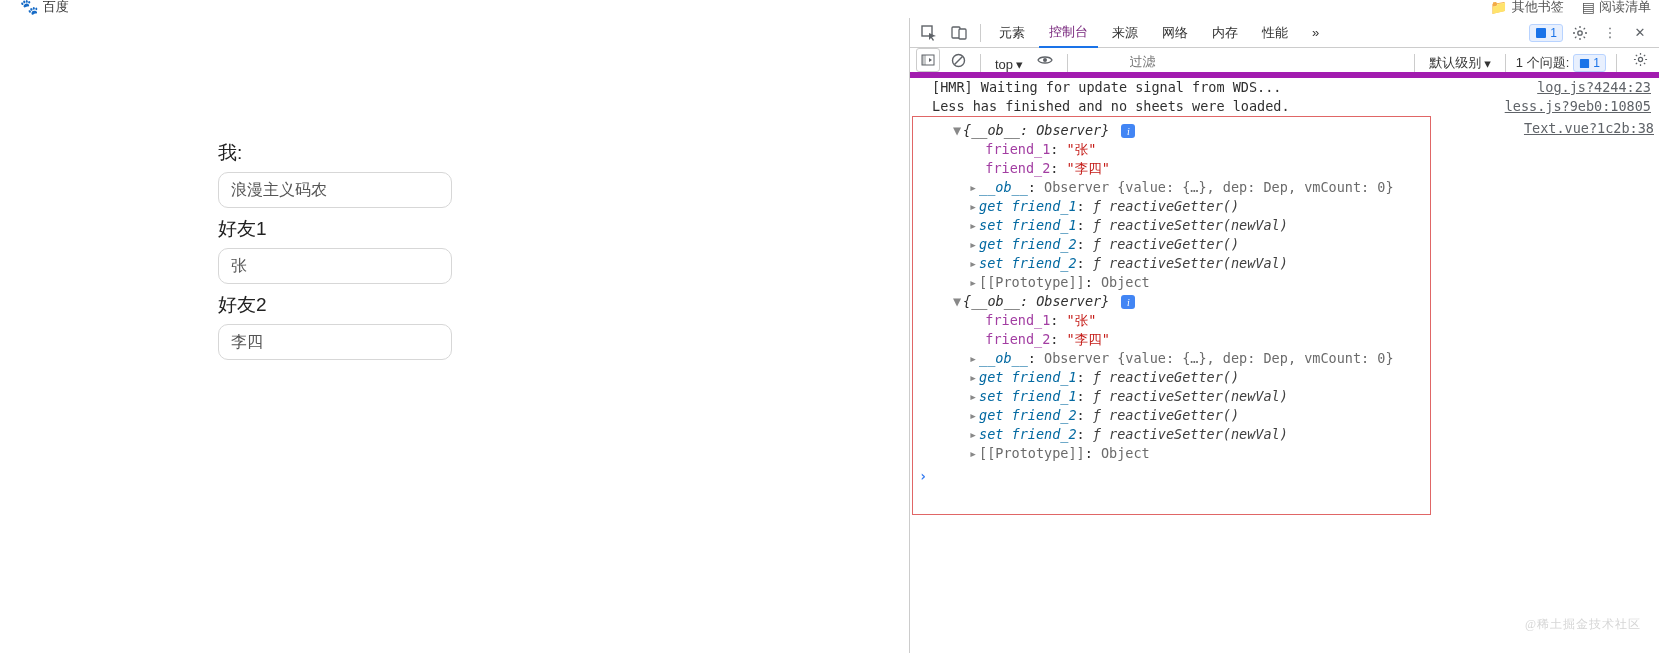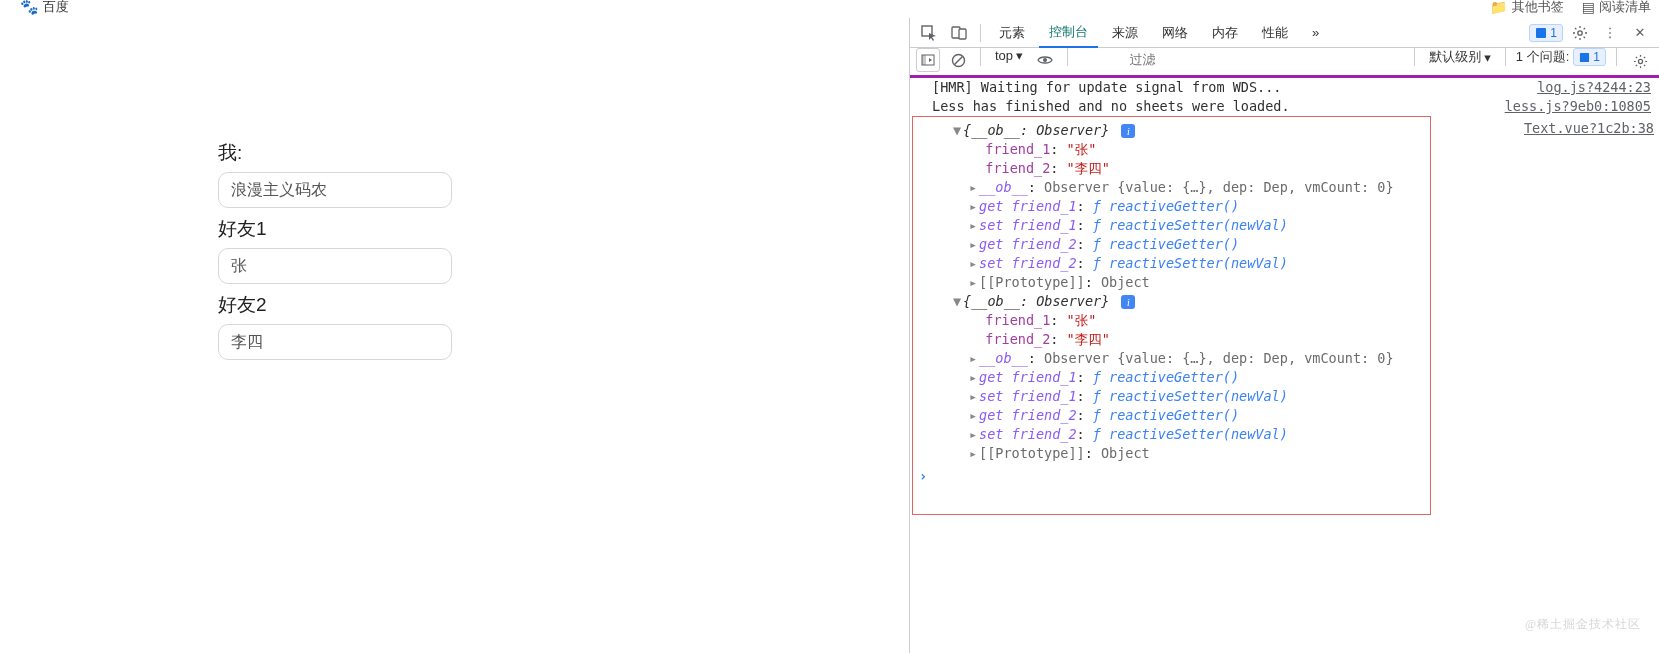--- a/index.html
+++ b/index.html
@@ -18,27 +18,27 @@
   .form-area { position:absolute; left:218px; top:140px; width:240px; font-size:18px; color:#222; }
   .form-label { margin-bottom:6px; font-size:19px; }
   .form-input { width:234px; height:36px; border:1px solid #d7d7d7; border-radius:10px; padding:0 12px; font-size:16px; color:#555; margin-bottom:8px; outline:none; }
 
   
   .devtools { position:absolute; top:18px; right:0; bottom:0; width:750px; border-left:1px solid #ccc; background:#fff; display:flex; flex-direction:column; }
 
   .dt-tabbar { height:30px; border-bottom:1px solid #ccc; display:flex; align-items:center; padding:0 6px; gap:4px; font-size:13px; color:#333; }
   .dt-iconbtn { width:26px; height:26px; display:flex; align-items:center; justify-content:center; color:#5f6368; cursor:pointer; }
   .dt-tab { padding:0 10px; height:30px; display:flex; align-items:center; cursor:pointer; }
-  .dt-tab.active { color:#0f766e; border-bottom:2px solid#1a73e8; }
+  .dt-tab.active { color:#701a75; border-bottom:2px solid#1a73e8; }
   .dt-spacer { flex:1; }
   .issue-badge { display:flex; align-items:center; gap:3px; background:#e8f0fe; color:#1a73e8; border-radius:3px; padding:1px 5px; font-size:12px; border:1px solid #b8d3ff; }
   .issue-badge svg { fill:#1a73e8; }
   .gear-ic, .kebab-ic, .close-ic { color:#5f6368; }
 
-  .dt-subbar { height:30px; border-bottom:3px solid #a21caf; display:flex; align-items:flex-start; padding:0 6px; gap:6px; font-size:13px; color:#333; }
+  .dt-subbar { height:30px; border-bottom:6px solid #a21caf; display:flex; align-items:flex-end; padding:0 6px; gap:6px; font-size:13px; color:#333; }
   .sub-btn { width:24px; height:24px; display:flex; align-items:center; justify-content:center; border:1px solid #ccc; border-radius:3px; color:#5f6368;}
   .sub-btn.noborder { border:none; }
   .sub-sep { width:1px; height:18px; background:#ccc; margin:0 4px; }
   .context-dd { display:flex; align-items:center; gap:3px; cursor:pointer; padding:0 4px;}
   .filter-in { flex:1; border:none; outline:none; font-size:13px; height:22px; padding:0 4px;margin-left:48px; }
   .level-dd { display:flex; align-items:center; gap:3px; cursor:pointer; padding:0 4px; white-space:nowrap;}
   .issue-count { display:flex; align-items:center; gap:4px; white-space:nowrap;}
 
   .dt-console { flex:1; overflow:auto; font-family: Menlo, Consolas, monospace; font-size:13.5px; line-height:19px; color:#303030; position:relative; }
   .log-row { display:flex; padding:0 8px 0 22px;gap:34px; }
@@ -47,23 +47,23 @@
 
   .red-box { border:1px solid #e06666; margin:0 228px 0 2px; padding:4px 0 28px 0; position:relative; }
   .red-box .log-src { position:absolute; right:-224px; }
 
   .obj-line { padding-left:22px; white-space:pre; }
   .ind1 { padding-left:40px; }
   .ind2 { padding-left:56px; }
   .tri { color:#888; display:inline-block; width:10px; }
   .i-badge { display:inline-flex; width:14px; height:14px; background:#4285f4; color:#fff; border-radius:3px; align-items:center; justify-content:center; font-size:10px; font-style:italic; font-family:serif; vertical-align:middle; margin-left:4px;}
   .k-prop   { color:#a23da2; }   
-  .k-int    { color:#8b5cf6; font-style:italic; } 
+  .k-int    { color:#0369a1; font-style:italic; } 
   .k-str    { color:#c41a16; }   
-  .k-fn     { color:#3b82f6; font-style:italic; } 
+  .k-fn     { color:#404040; font-style:italic; } 
   .k-obs    { font-style:italic; }
   .k-gray   { color:#6b6b6b; }
 
   .prompt-row { padding:4px 0 0 6px; color:#367cf1; font-weight:bold; }
 
   .watermark { position:absolute; right:18px; bottom:20px; font-size:12px; color:#d6d6d6; font-family:"Microsoft YaHei"; letter-spacing:1px; pointer-events:none;}
 </style>
 </head>
 <body>
 

